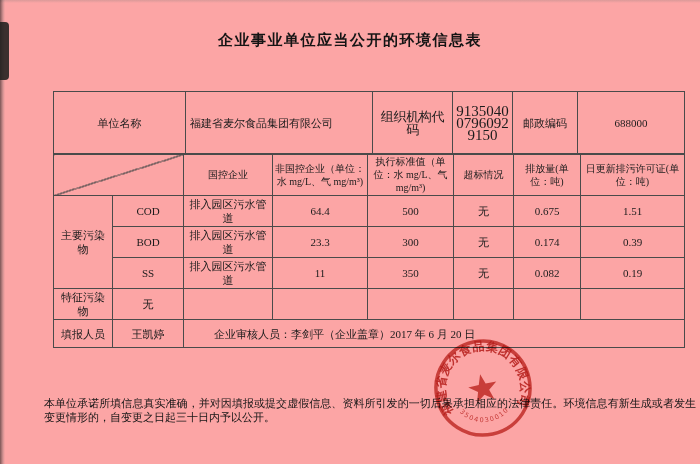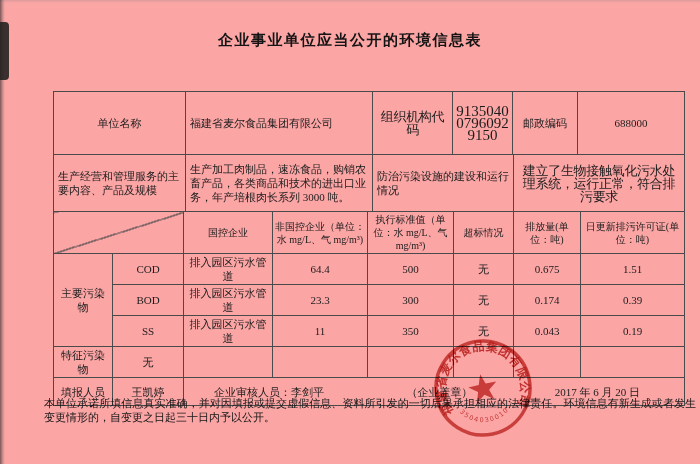--- a/index.html
+++ b/index.html
@@ -22,21 +22,21 @@
   table + table{margin-top:-1px;}
   td{border:1px solid #4a4a4a;font-size:11px;line-height:14px;padding:1px 4px;
      text-align:center;vertical-align:middle;overflow:hidden;}
   td.left{text-align:left;}
   td.tight{font-size:13px;line-height:13px;letter-spacing:-0.3px;}
   td.code{font-size:15px;line-height:12px;word-break:break-all;letter-spacing:0;padding:13px 2px;}
   td.hdr{font-size:10px;line-height:13px;padding:1px 2px;}
   td.diag{background:linear-gradient(to bottom right,
           rgba(0,0,0,0) calc(50% - 0.6px),#4a4a4a calc(50% - 0.6px),
           #4a4a4a calc(50% + 0.6px),rgba(0,0,0,0) calc(50% + 0.6px));}
-  .footcell{display:flex;align-items:center;justify-content:space-between;width:100%;}
+  .footcell{display:flex;align-items:center;justify-content:flex-start;width:100%;}
   .footcell .aud{margin-left:26px;}
   .footcell .dt{margin-right:40px;}
 
   .declaration{position:absolute;left:44px;top:397px;width:652px;
                font-size:11px;line-height:13.5px;text-align:justify;color:#161616;}
 
   .stamp{position:absolute;left:408px;top:313px;width:150px;height:150px;
          transform:rotate(-12deg);mix-blend-mode:multiply;pointer-events:none;}
 </style>
 </head>
@@ -73,26 +73,20 @@
       </table>
 
     <table>
       <colgroup>
           <col style="width:132px">
           <col style="width:187px">
           <col style="width:141px">
           <col style="width:171px">
         </colgroup>
       <tbody>
-          <tr style="height:57px">
-        <td class="left">生产经营和管理服务的主要内容、产品及规模</td>
-        <td class="left">生产加工肉制品，速冻食品，购销农畜产品，各类商品和技术的进出口业务，年产培根肉长系列 3000 吨。</td>
-        <td class="left">防治污染设施的建设和运行情况</td>
-        <td class="tight">建立了生物接触氧化污水处理系统，运行正常，符合排污要求</td>
-      </tr>
     </tbody>
       </table>
 
     <table>
       <colgroup>
           <col style="width:59px">
           <col style="width:71px">
           <col style="width:89px">
           <col style="width:95px">
                 <col style="width:86px">
@@ -128,21 +122,21 @@
         <td>无</td>
         <td>0.174</td>
         <td>0.39</td>
       </tr>
       <tr style="height:23px">
         <td>SS</td>
         <td>排入园区污水管道</td>
         <td>11</td>
         <td>350</td>
         <td>无</td>
-        <td>0.043</td>
+        <td>0.082</td>
         <td>0.19</td>
       </tr>
       <tr style="height:20px">
         <td>特征污染物</td>
         <td>无</td>
         <td></td>
         <td></td>
         <td></td>
         <td></td>
         <td></td>

